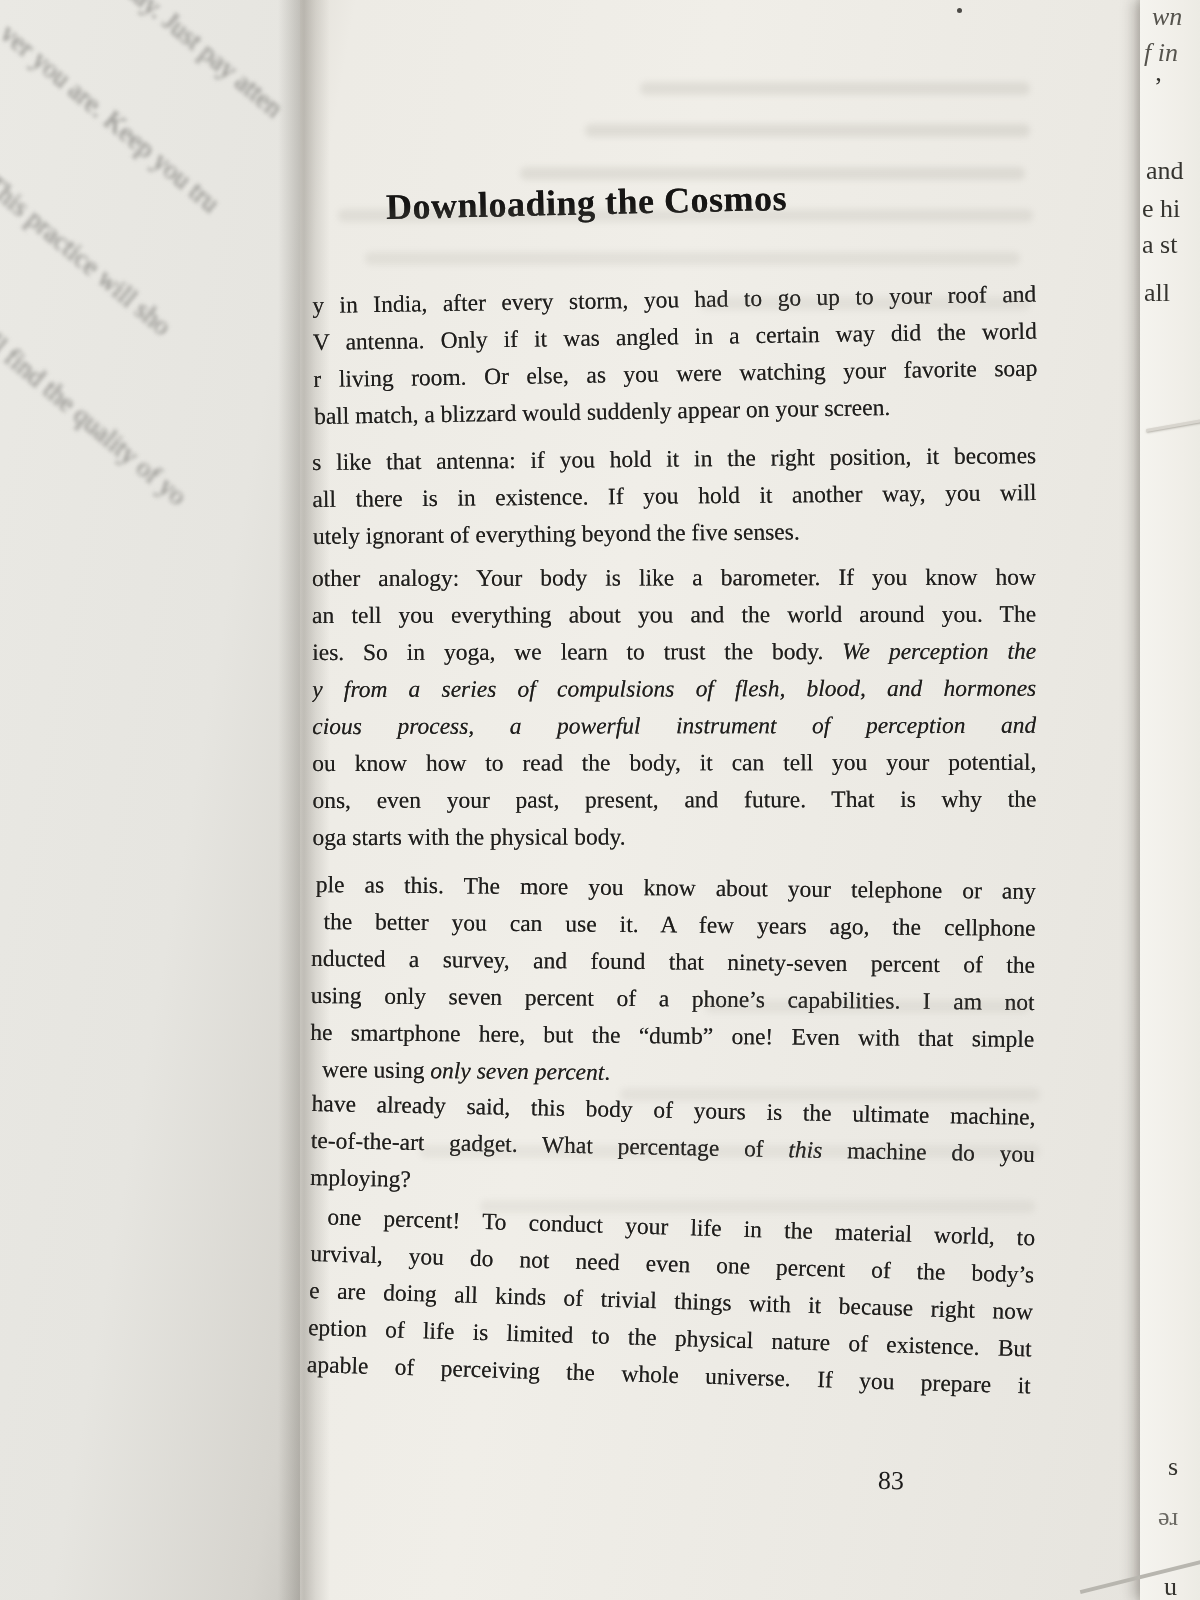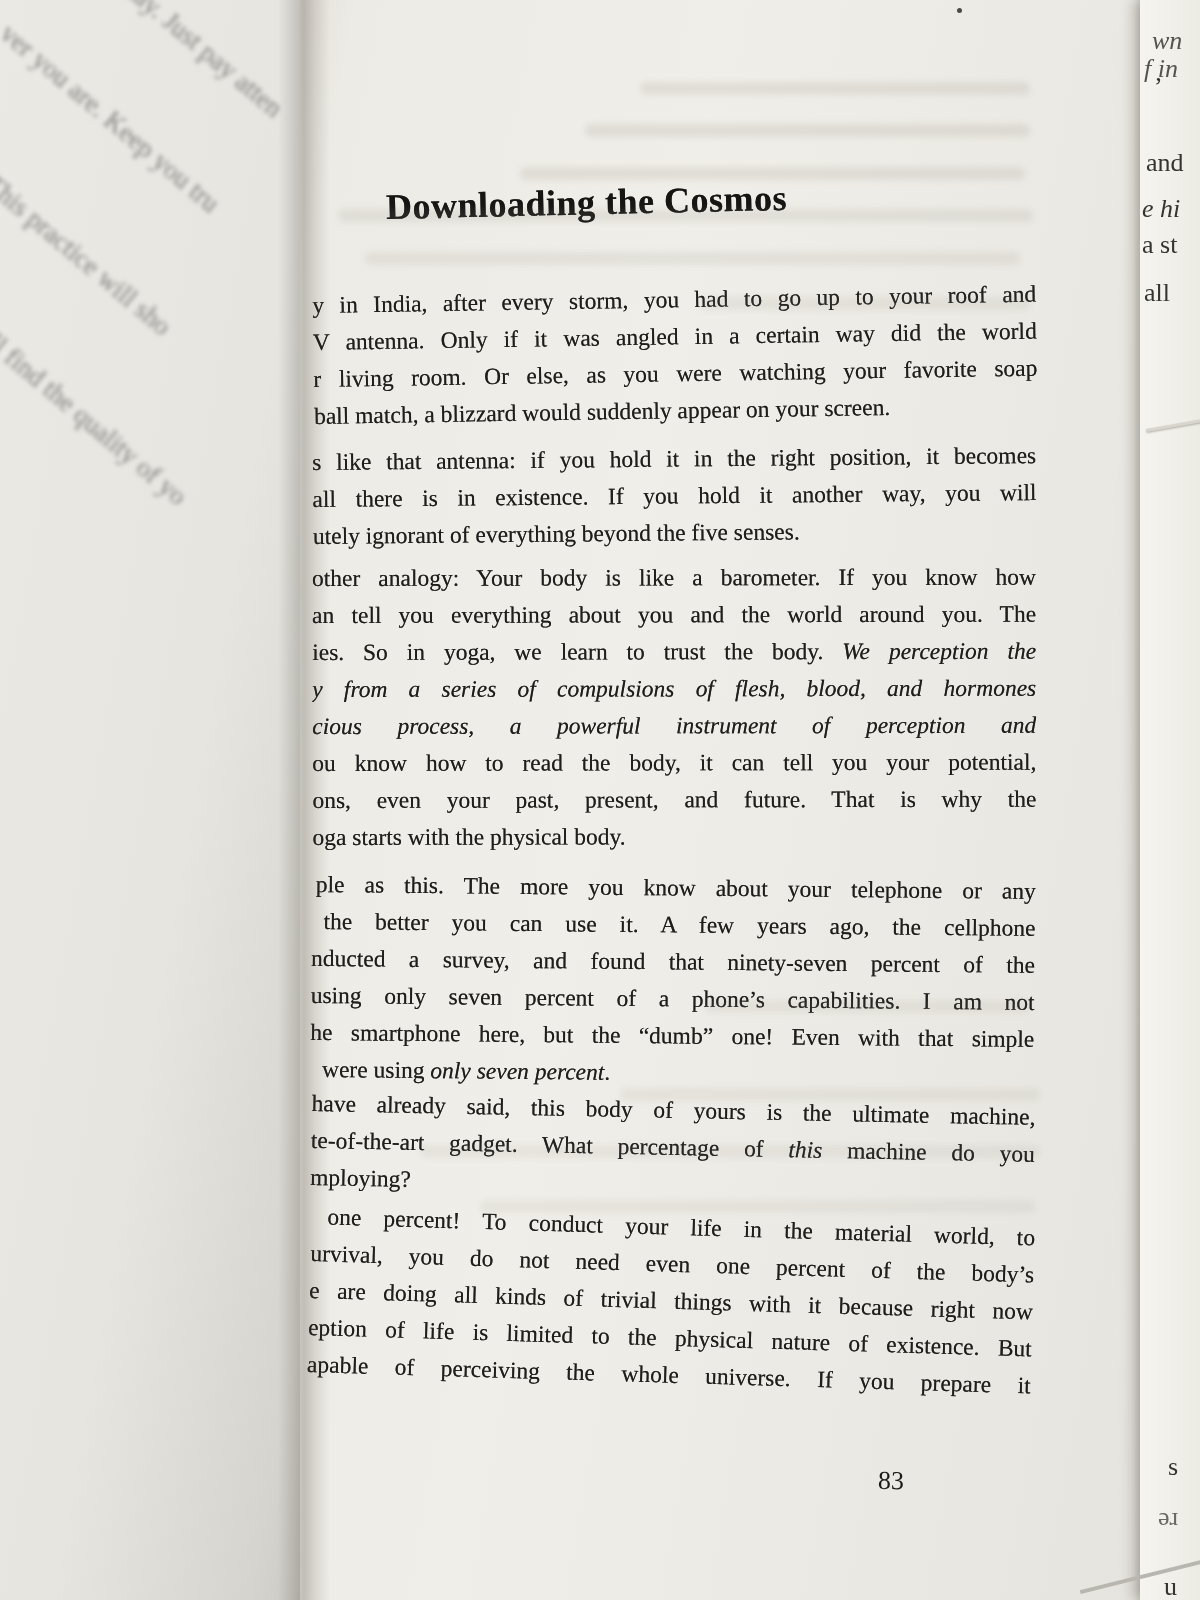--- a/index.html
+++ b/index.html
@@ -61,26 +61,26 @@
 
   
   .right-sliver{position:absolute;left:1140px;top:0;width:60px;height:1600px;
     background:linear-gradient(90deg,#f5f4ef,#f0eee8 70%,#ecebe4);
     box-shadow:-7px 0 12px rgba(60,55,45,0.28);}
   .crease{position:absolute;left:1146px;top:424px;width:58px;height:3px;background:#d8d5ce;
     transform:rotate(-10deg);box-shadow:0 1px 2px rgba(120,115,105,0.5);}
   .bottom-edge{position:absolute;left:1078px;top:1572px;width:150px;height:4px;background:#b8b6af;
     transform:rotate(-14deg);}
   .rfrag{position:absolute;white-space:nowrap;color:#35342f;font-size:26px;}
-  .rfrag.i{font-style:italic;color:#55534d;margin-top:24px;}
+  .rfrag.i{font-style:italic;color:#55534d;}
   .rf0{left:1152px;top:2px;}
-  .rf1{left:1144px;top:30px;}
+  .rf1{left:1144px;top:38px;}
   .rf2{left:1154px;top:72px;}
-  .rf3{left:1146px;top:148px;}
-  .rf4{left:1142px;top:194px;font-style:italic;}
+  .rf3{left:1146px;top:156px;}
+  .rf4{left:1142px;top:194px;}
   .rf5{left:1142px;top:230px;text-align:center;}
   .rf6{left:1144px;top:278px;}
   .rf7{left:1168px;top:1452px;}
   .rf8{left:1158px;top:1502px;color:#6b6963;}
   .rf9{left:1164px;top:1572px;}
 </style>
 </head>
 <body>
 
 <div class="photo">

